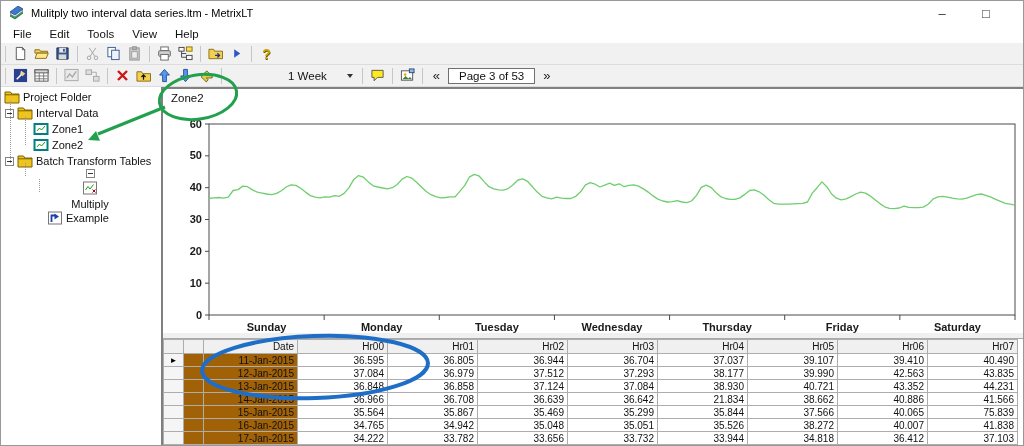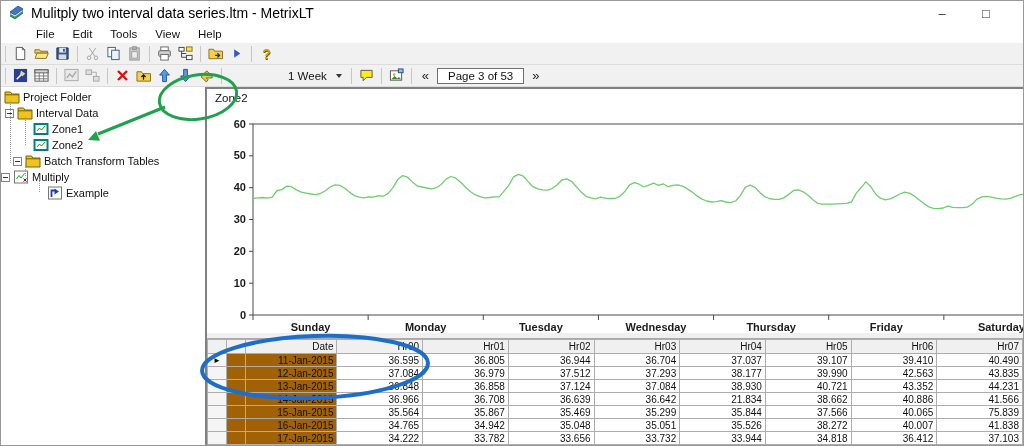--- a/index.html
+++ b/index.html
@@ -3,42 +3,42 @@
 <meta charset="utf-8">
 <style>
   * { margin:0; padding:0; box-sizing:border-box; }
   html,body { width:1024px; height:446px; overflow:hidden; }
   body { font-family:"Liberation Sans", sans-serif; background:#fff; position:relative; font-size:11.5px; color:#111; }
   .window { position:absolute; inset:0; border:1px solid #989898; background:#fff; overflow:hidden; }
 
   
   .titlebar { height:24px; display:flex; align-items:center; padding:0 8px 0 7px; background:#fff; }
   .app-icon { width:17px; height:15px; margin-right:6px; flex:0 0 auto; }
-  .title-text { font-size:14px; color:#000; }
+  .title-text { font-size:11px; color:#000; }
   .win-btns { margin-left:auto; display:flex; gap:14px; padding-right:14px; }
   .win-btn { width:30px; height:20px; display:flex; align-items:center; justify-content:center; color:#333; font-size:13px; }
 
   
-  .menubar { height:18px; display:flex; align-items:center; padding-left:3px; background:#fff;margin-left:23px; }
+  .menubar { height:18px; display:flex; align-items:center; padding-left:3px; background:#fff; }
   .menu-item { padding:1px 9px 2px 9px; cursor:default; }
 
   
   .toolbar { height:22px; background:#f1f1f1; border-bottom:1px solid #dcdcdc; display:flex; align-items:center; padding:0 3px; }
   .toolbar .grip { width:1px; height:16px; background:#c9c9c9; margin:0 4px 0 1px; }
   .tb-btn { width:21px; height:19px; display:flex; align-items:center; justify-content:center; border:1px solid transparent; }
   .tb-btn svg { width:15px; height:15px; }
   .tb-sep { width:1px; height:16px; background:#c6c6c6; margin:0 4px; }
   .help-glyph { font-weight:bold; font-size:14px; color:#c9a400; text-shadow:0.5px 0.5px 0 #6b5800; }
-  .range-dropdown { margin-left:57px; display:flex; align-items:center; gap:9px; padding:1px 5px; }
+  .range-dropdown { margin-left:57px; display:flex; align-items:center; gap:20px; padding:1px 5px; }
   .dd-arrow { width:0; height:0; border-left:3.5px solid transparent; border-right:3.5px solid transparent; border-top:4px solid #333; }
   .nav-btn { font-size:13px; padding:0 6px; color:#222; }
   .page-box { border:1px solid #707070; background:#fff; padding:1px 10px; min-width:82px; text-align:center; margin:0 2px; }
 
   
-  .body-area { position:absolute; top:86px; left:0; right:0; bottom:0; display:flex;gap:44px; }
+  .body-area { position:absolute; top:86px; left:0; right:0; bottom:0; display:flex; }
   .tree-panel { width:160px; background:#fff; position:relative; padding-top:2px; font-size:11px; overflow:hidden; }
   .tree-row { height:16px; display:flex; align-items:center; gap:3px; white-space:nowrap; }
   .expandbox { width:9px; height:9px; border:1px solid #848484; background:#fff; display:inline-flex; align-items:center; justify-content:center; flex:0 0 auto; }
   .expandbox i { display:block; width:5px; height:1px; background:#333; }
   .tree-icon { width:16px; height:14px; flex:0 0 auto; }
   .tree-guide { position:absolute; border-left:1px dotted #9a9a9a; width:0; }
 
   .main-panel { flex:1; border-left:2px solid #808080; border-top:2px solid #808080; background:#fff; display:flex; flex-direction:column; overflow:hidden; }
 
   
@@ -278,42 +278,42 @@
             </svg>
             <span>Zone1</span>
           </div>
           <div class="tree-row" style="padding-left: 32px;">
             <svg class="tree-icon" viewBox="0 0 16 14">
               <rect x="1.5" y="2" width="13" height="10" fill="#fff" stroke="#008080" stroke-width="2"></rect>
               <path d="M4 9l2.5-3 2 2 3.5-4" stroke="#18a018" fill="none"></path>
             </svg>
             <span>Zone2</span>
           </div>
-          <div class="tree-row" style="padding-left: 12px;">
+          <div class="tree-row" style="padding-left: 4px;">
             <span class="expandbox">
               <i></i>
             </span>
             <svg class="tree-icon" viewBox="0 0 16 14">
               <path d="M1 2h5.5l1.3 2H15v9H1z" fill="#efc41f" stroke="#7a6300"></path>
               <path d="M1 4.8h14" stroke="#7a6300" fill="none"></path>
             </svg>
             <span>Batch Transform Tables</span>
           </div>
-          <div class="tree-row" style="">
+          <div class="tree-row" style="padding-left: 18px; flex-direction: column;">
             <span class="expandbox">
               <i></i>
             </span>
             <svg class="tree-icon" viewBox="0 0 16 14">
               <rect x="1.5" y="1" width="13" height="12" fill="#fff" stroke="#777"></rect>
               <path d="M3.5 9l2.5-3.5 2 2.5 3.5-4.5" stroke="#18a018" fill="none"></path>
               <path d="M10.5 8.5l3 3M13.5 8.5l-3 3" stroke="#a00"></path>
             </svg>
             <span>Multiply</span>
           </div>
-          <div class="tree-row" style="padding-left: 46px;">
+          <div class="tree-row" style="padding-left: 46px; margin-top: 25px;">
             <svg class="tree-icon" viewBox="0 0 16 14">
               <rect x="1.5" y="1" width="13" height="12" fill="#fff" stroke="#777"></rect>
               <path d="M4.5 11V4.5h4" stroke="#1b3fb0" fill="none" stroke-width="1.8"></path>
               <path d="M7.5 2.5l4.5 3-4.5 3z" fill="#1b3fb0"></path>
             </svg>
             <span>Example</span>
           </div>
         </div>
     </div>
 

